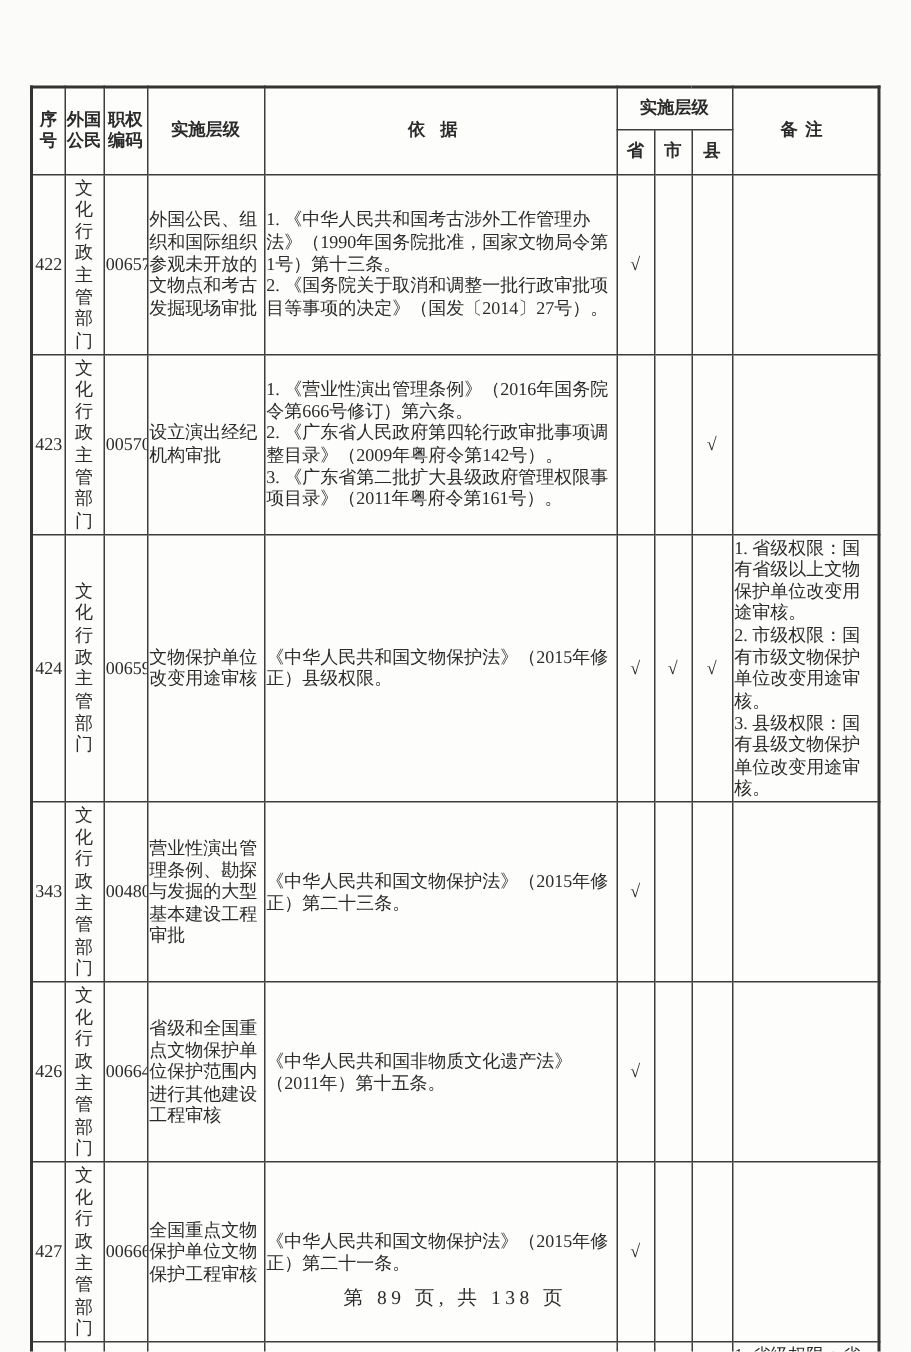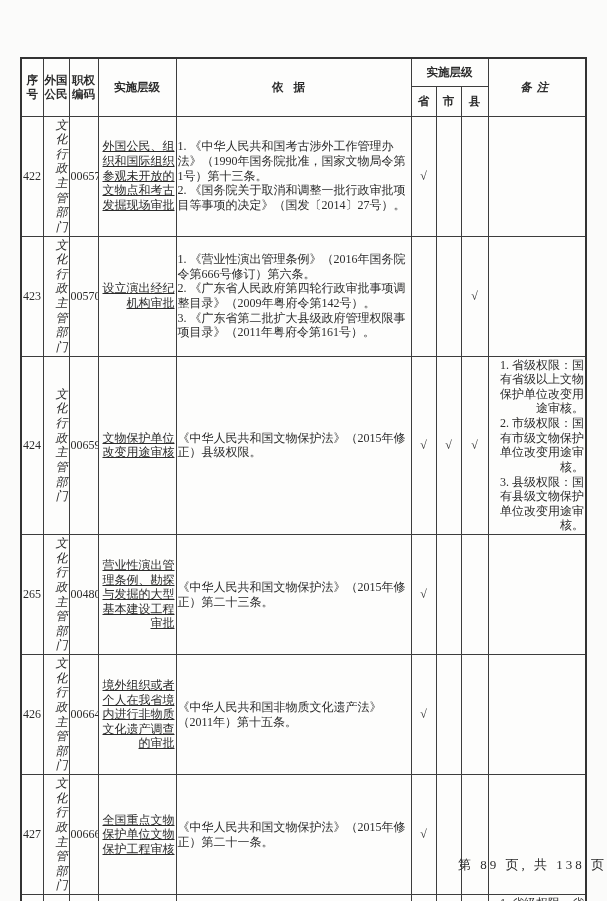--- a/index.html
+++ b/index.html
@@ -30,41 +30,41 @@
     color:#2b2b2b;
   }
   table.gov{border:2px solid #333;}
   table.gov th{
     font-weight:bold;
     font-size:11.5px;
     text-align:center;
     padding:0;
   }
   th.sp-basis{letter-spacing:10px;padding-left:10px;}
-  th.sp-remarks{letter-spacing:5px;padding-left:5px;font-style:italic;}
-  td.seq{font-size:11px;text-align:left;padding:0;}
-  td.dept{text-align:right;white-space:pre-line;padding:0;font-style:italic;}
+  th.sp-remarks{letter-spacing:5px;padding-left:5px;}
+  td.seq{font-size:11px;text-align:right;padding:0;}
+  td.dept{text-align:center;white-space:pre-line;padding:0;}
   td.code{font-size:10.5px;text-align:center;white-space:nowrap;padding:0;margin-top:12px;}
-  td.name{text-align:right;padding:2px 2px;text-decoration:underline;}
+  td.name{text-align:left;padding:2px 2px;}
   td.basis{text-align:left;white-space:pre-line;padding:2px 3px;}
   td.mark{text-align:center;font-size:12px;padding:0;}
-  td.remarks{text-align:right;white-space:pre-line;font-size:11.5px;line-height:1.2;padding:2px 2px;margin-top:28px;}
+  td.remarks{text-align:left;white-space:pre-line;font-size:11.5px;line-height:1.2;padding:2px 2px;margin-top:28px;}
   tr.hr1{height:28px;}
   tr.hr2{height:30px;}
   tr.r0{height:82px;}
   tr.r1{height:93px;}
   tr.r2{height:147px;}
   tr.r3{height:75px;}
   tr.r4{height:74px;}
   tr.r5{height:64px;}
   tr.r6{height:188px;}
   .footer{
     position:absolute;
     left:0;top:856px;width:607px;
-    text-align:right;
+    text-align:center;
     font-size:13px;
     letter-spacing:3px;
     color:#2b2b2b;
   }
 </style>
 </head>
 <body>
 
 <div class="page">
 
@@ -138,41 +138,41 @@
         <td class="name">文物保护单位改变用途审核</td>
         <td class="basis">《中华人民共和国文物保护法》（2015年修正）县级权限。</td>
         <td class="mark">√</td>
         <td class="mark">√</td>
         <td class="mark">√</td>
         <td class="remarks">1. 省级权限：国有省级以上文物保护单位改变用途审核。
 2. 市级权限：国有市级文物保护单位改变用途审核。
 3. 县级权限：国有县级文物保护单位改变用途审核。</td>
       </tr>
       <tr class="r3">
-        <td class="seq">265</td>
+        <td class="seq">343</td>
         <td class="dept">文化
 行政
 主管
 部门</td>
         <td class="code">00480</td>
         <td class="name">营业性演出管理条例、勘探与发掘的大型基本建设工程审批</td>
         <td class="basis">《中华人民共和国文物保护法》（2015年修正）第二十三条。</td>
         <td class="mark">√</td>
         <td class="mark"></td>
         <td class="mark"></td>
         <td class="remarks"></td>
       </tr>
       <tr class="r4">
         <td class="seq">426</td>
         <td class="dept">文化
 行政
 主管
 部门</td>
         <td class="code">00664</td>
-        <td class="name">境外组织或者个人在我省境内进行非物质文化遗产调查的审批</td>
+        <td class="name">省级和全国重点文物保护单位保护范围内进行其他建设工程审核</td>
         <td class="basis">《中华人民共和国非物质文化遗产法》（2011年）第十五条。</td>
         <td class="mark">√</td>
         <td class="mark"></td>
         <td class="mark"></td>
         <td class="remarks"></td>
       </tr>
       <tr class="r5">
         <td class="seq">427</td>
         <td class="dept">文化
 行政

